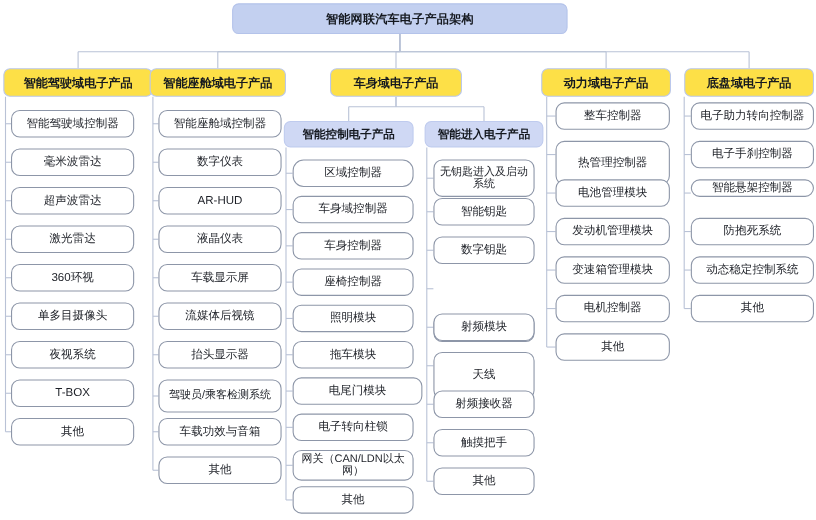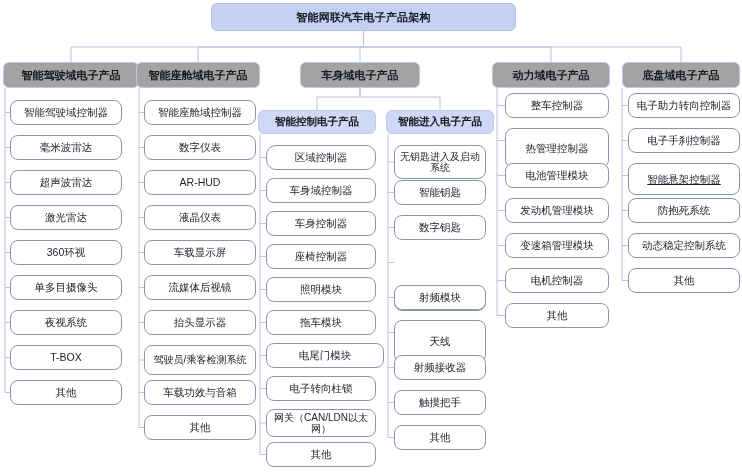--- a/index.html
+++ b/index.html
@@ -14,21 +14,21 @@
   svg.links{position:absolute;left:0;top:0;width:742px;height:473px;pointer-events:none;}
 
   .node{position:absolute;box-sizing:border-box;display:flex;align-items:center;
         justify-content:center;text-align:center;border-radius:7px;}
 
   .root{
     background:#c3d0f0;border:1px solid #b4c3ea;color:#14181f;
     font-weight:bold;font-size:11px;letter-spacing:.2px;border-radius:6px;
   }
   .domain{
-    background:#a3a3a3;border:1px solid #bbc8ec;color:#14181f;
+    background:#fde047;border:1px solid #bbc8ec;color:#14181f;
     font-weight:bold;font-size:11px;border-radius:6px;
   }
   .sub{
     background:#cfd8f4;border:1px solid #bfcbee;color:#14181f;
     font-weight:bold;font-size:10.5px;border-radius:6px;
   }
   .leaf{
     background:#ffffff;border:1px solid #8d96a8;color:#1c1f26;
     font-size:10.5px;font-weight:500;border-radius:8px;line-height:1.15;
     padding:0 4px;
@@ -147,21 +147,21 @@
       <div class="node leaf" style="left: 144px; top: 415px; width: 112px; height: 25px;">其他</div>
       <div class="node leaf" style="left: 505px; top: 93px; width: 104px; height: 25px;">整车控制器</div>
       <div class="node leaf" style="left: 505px; top: 128px; width: 104px; height: 40px;">热管理控制器</div>
       <div class="node leaf" style="left: 505px; top: 163px; width: 104px; height: 25px;">电池管理模块</div>
       <div class="node leaf" style="left: 505px; top: 198px; width: 104px; height: 25px;">发动机管理模块</div>
       <div class="node leaf" style="left: 505px; top: 233px; width: 104px; height: 25px;">变速箱管理模块</div>
       <div class="node leaf" style="left: 505px; top: 268px; width: 104px; height: 25px;">电机控制器</div>
       <div class="node leaf" style="left: 505px; top: 303px; width: 104px; height: 25px;">其他</div>
       <div class="node leaf" style="left: 628px; top: 93px; width: 112px; height: 25px;">电子助力转向控制器</div>
       <div class="node leaf" style="left: 628px; top: 128px; width: 112px; height: 25px;">电子手刹控制器</div>
-      <div class="node leaf" style="left: 628px; top: 163px; width: 112px; height: 32px; text-decoration: underline;">智能悬架控制器</div>
+      <div class="node leaf" style="left: 628px; top: 163px; width: 112px; height: 16px;">智能悬架控制器</div>
       <div class="node leaf" style="left: 628px; top: 198px; width: 112px; height: 25px;">防抱死系统</div>
       <div class="node leaf" style="left: 628px; top: 233px; width: 112px; height: 25px;">动态稳定控制系统</div>
       <div class="node leaf" style="left: 628px; top: 268px; width: 112px; height: 25px;">其他</div>
       <div class="node sub" style="left: 258px; top: 110px; width: 118px; height: 24px;">智能控制电子产品</div>
       <div class="node sub" style="left: 386px; top: 110px; width: 108px; height: 24px;">智能进入电子产品</div>
       <div class="node leaf" style="left: 266px; top: 145px; width: 110px; height: 25px; border-radius: 10px;">区域控制器</div>
       <div class="node leaf" style="left: 266px; top: 178px; width: 110px; height: 25px;">车身域控制器</div>
       <div class="node leaf" style="left: 266px; top: 211px; width: 110px; height: 25px;">车身控制器</div>
       <div class="node leaf" style="left: 266px; top: 244px; width: 110px; height: 25px;">座椅控制器</div>
       <div class="node leaf" style="left: 266px; top: 277px; width: 110px; height: 25px;">照明模块</div>

